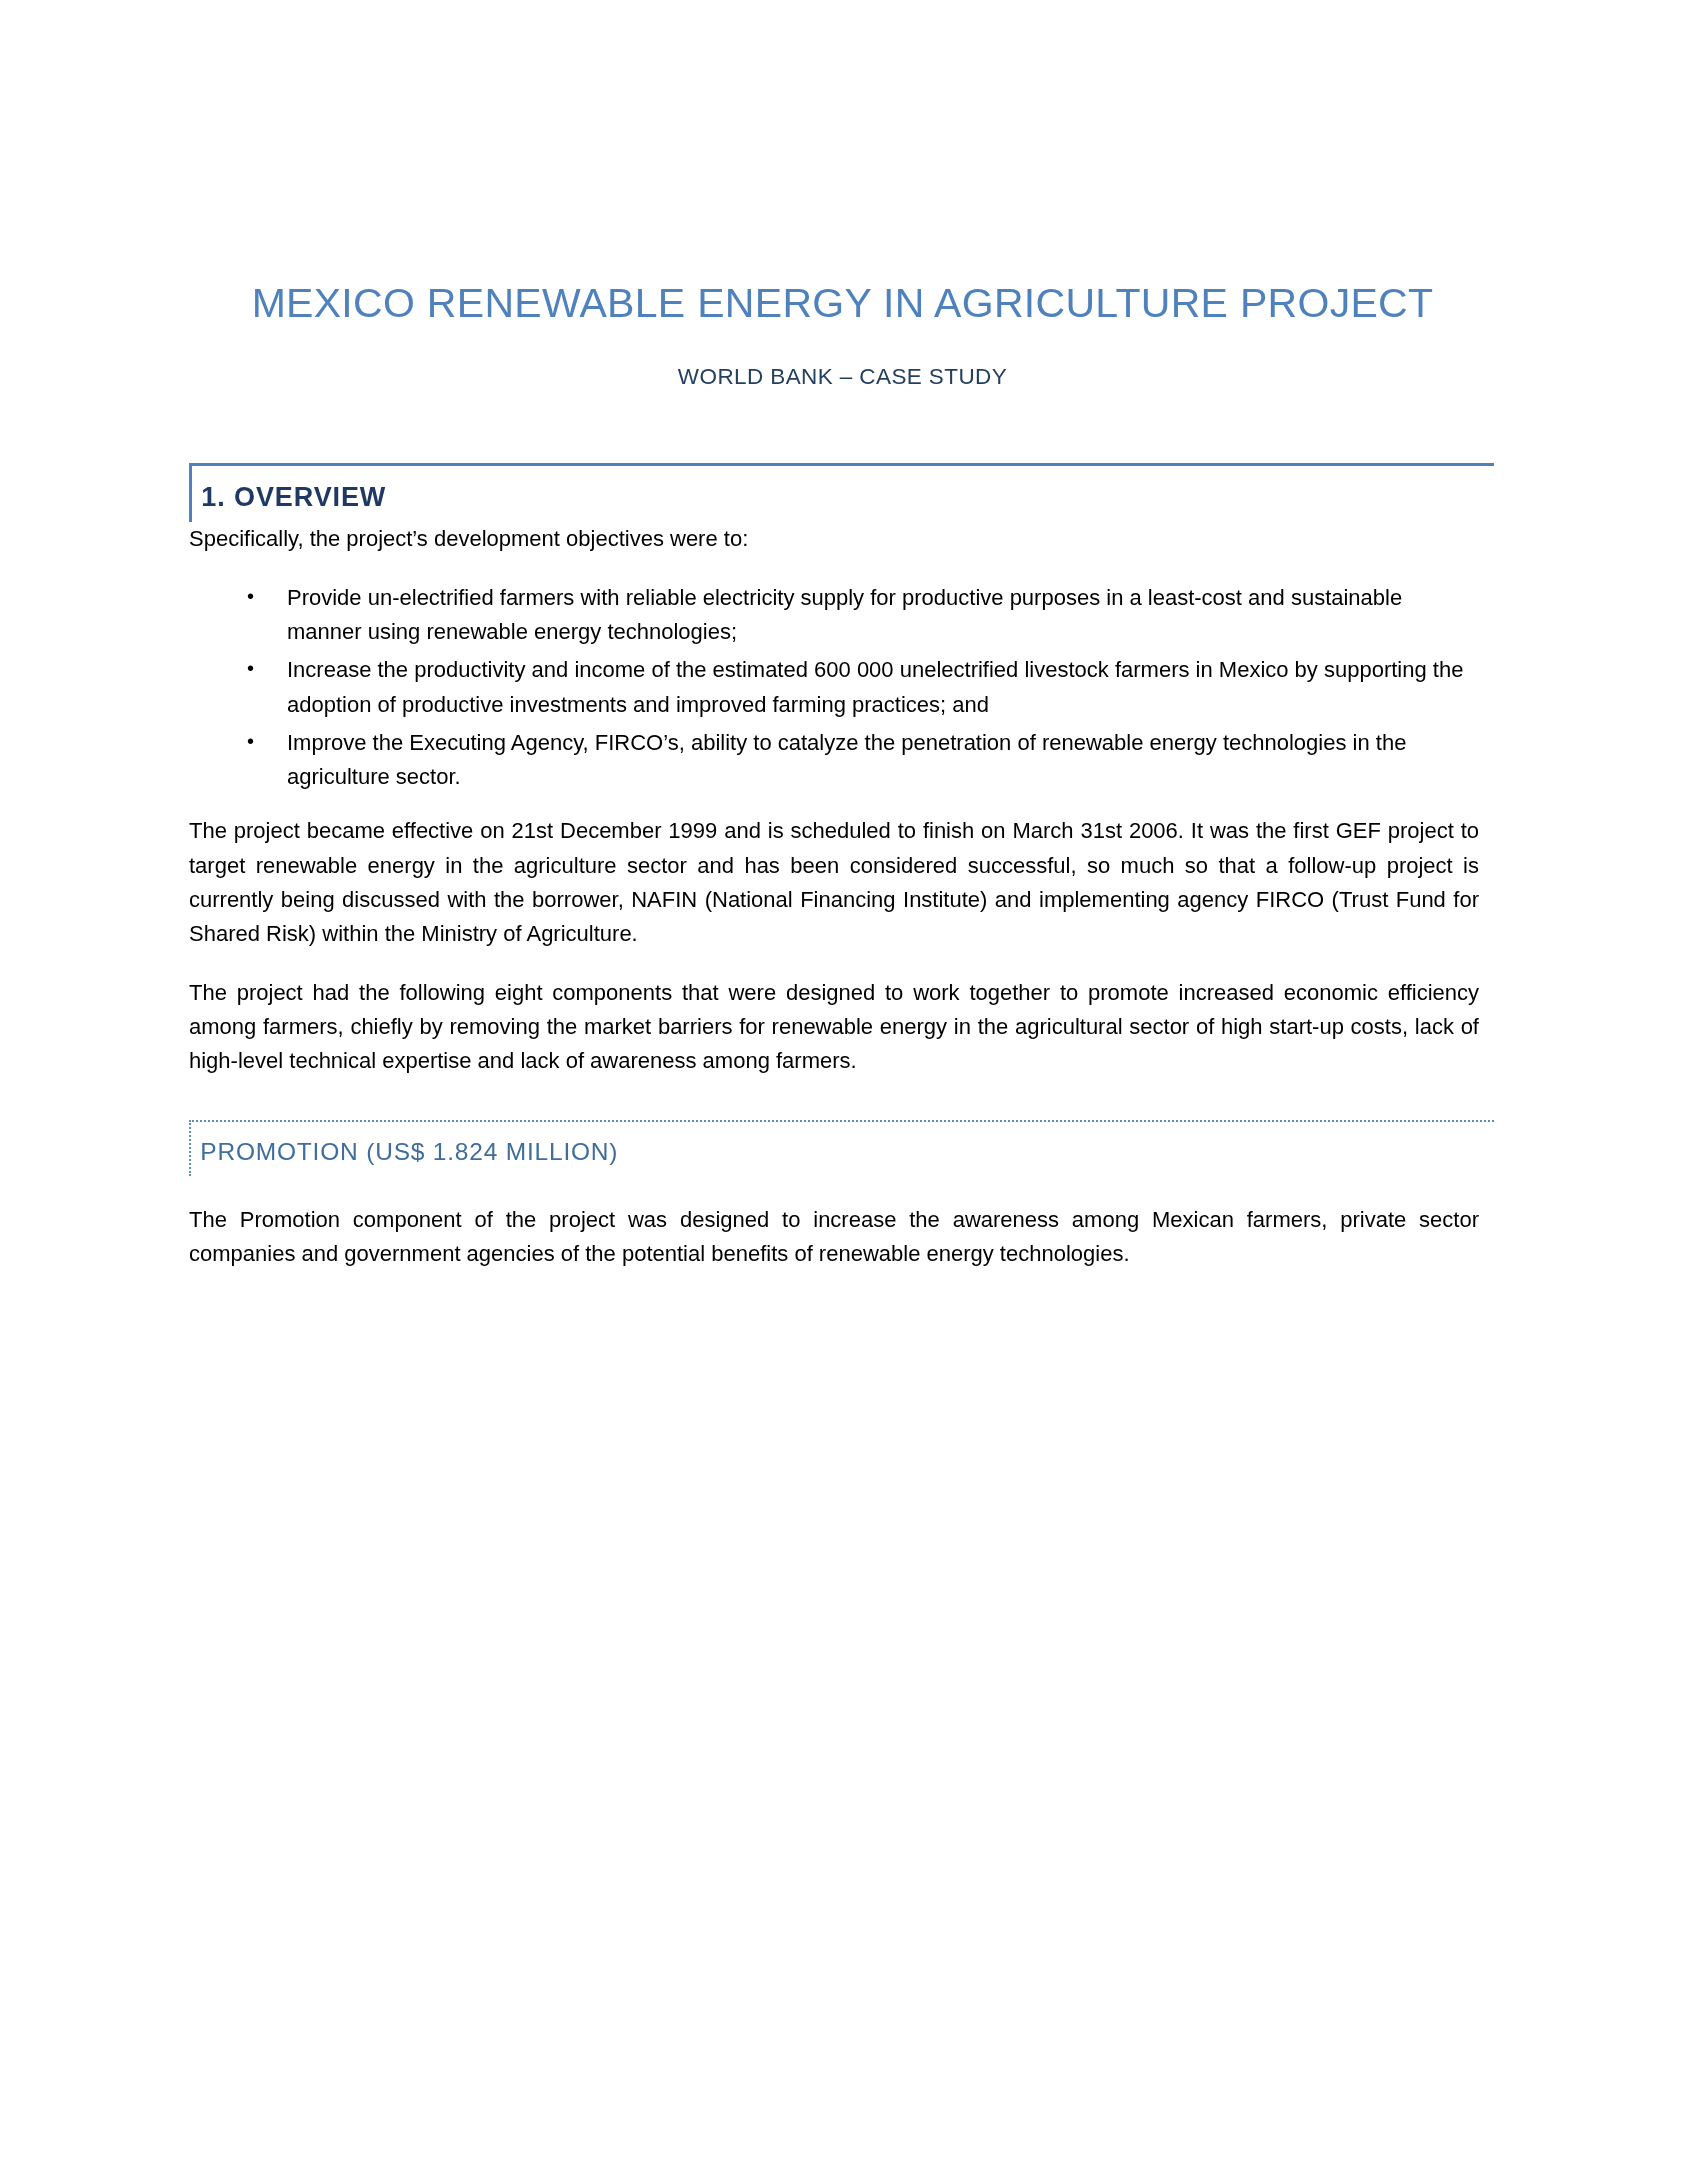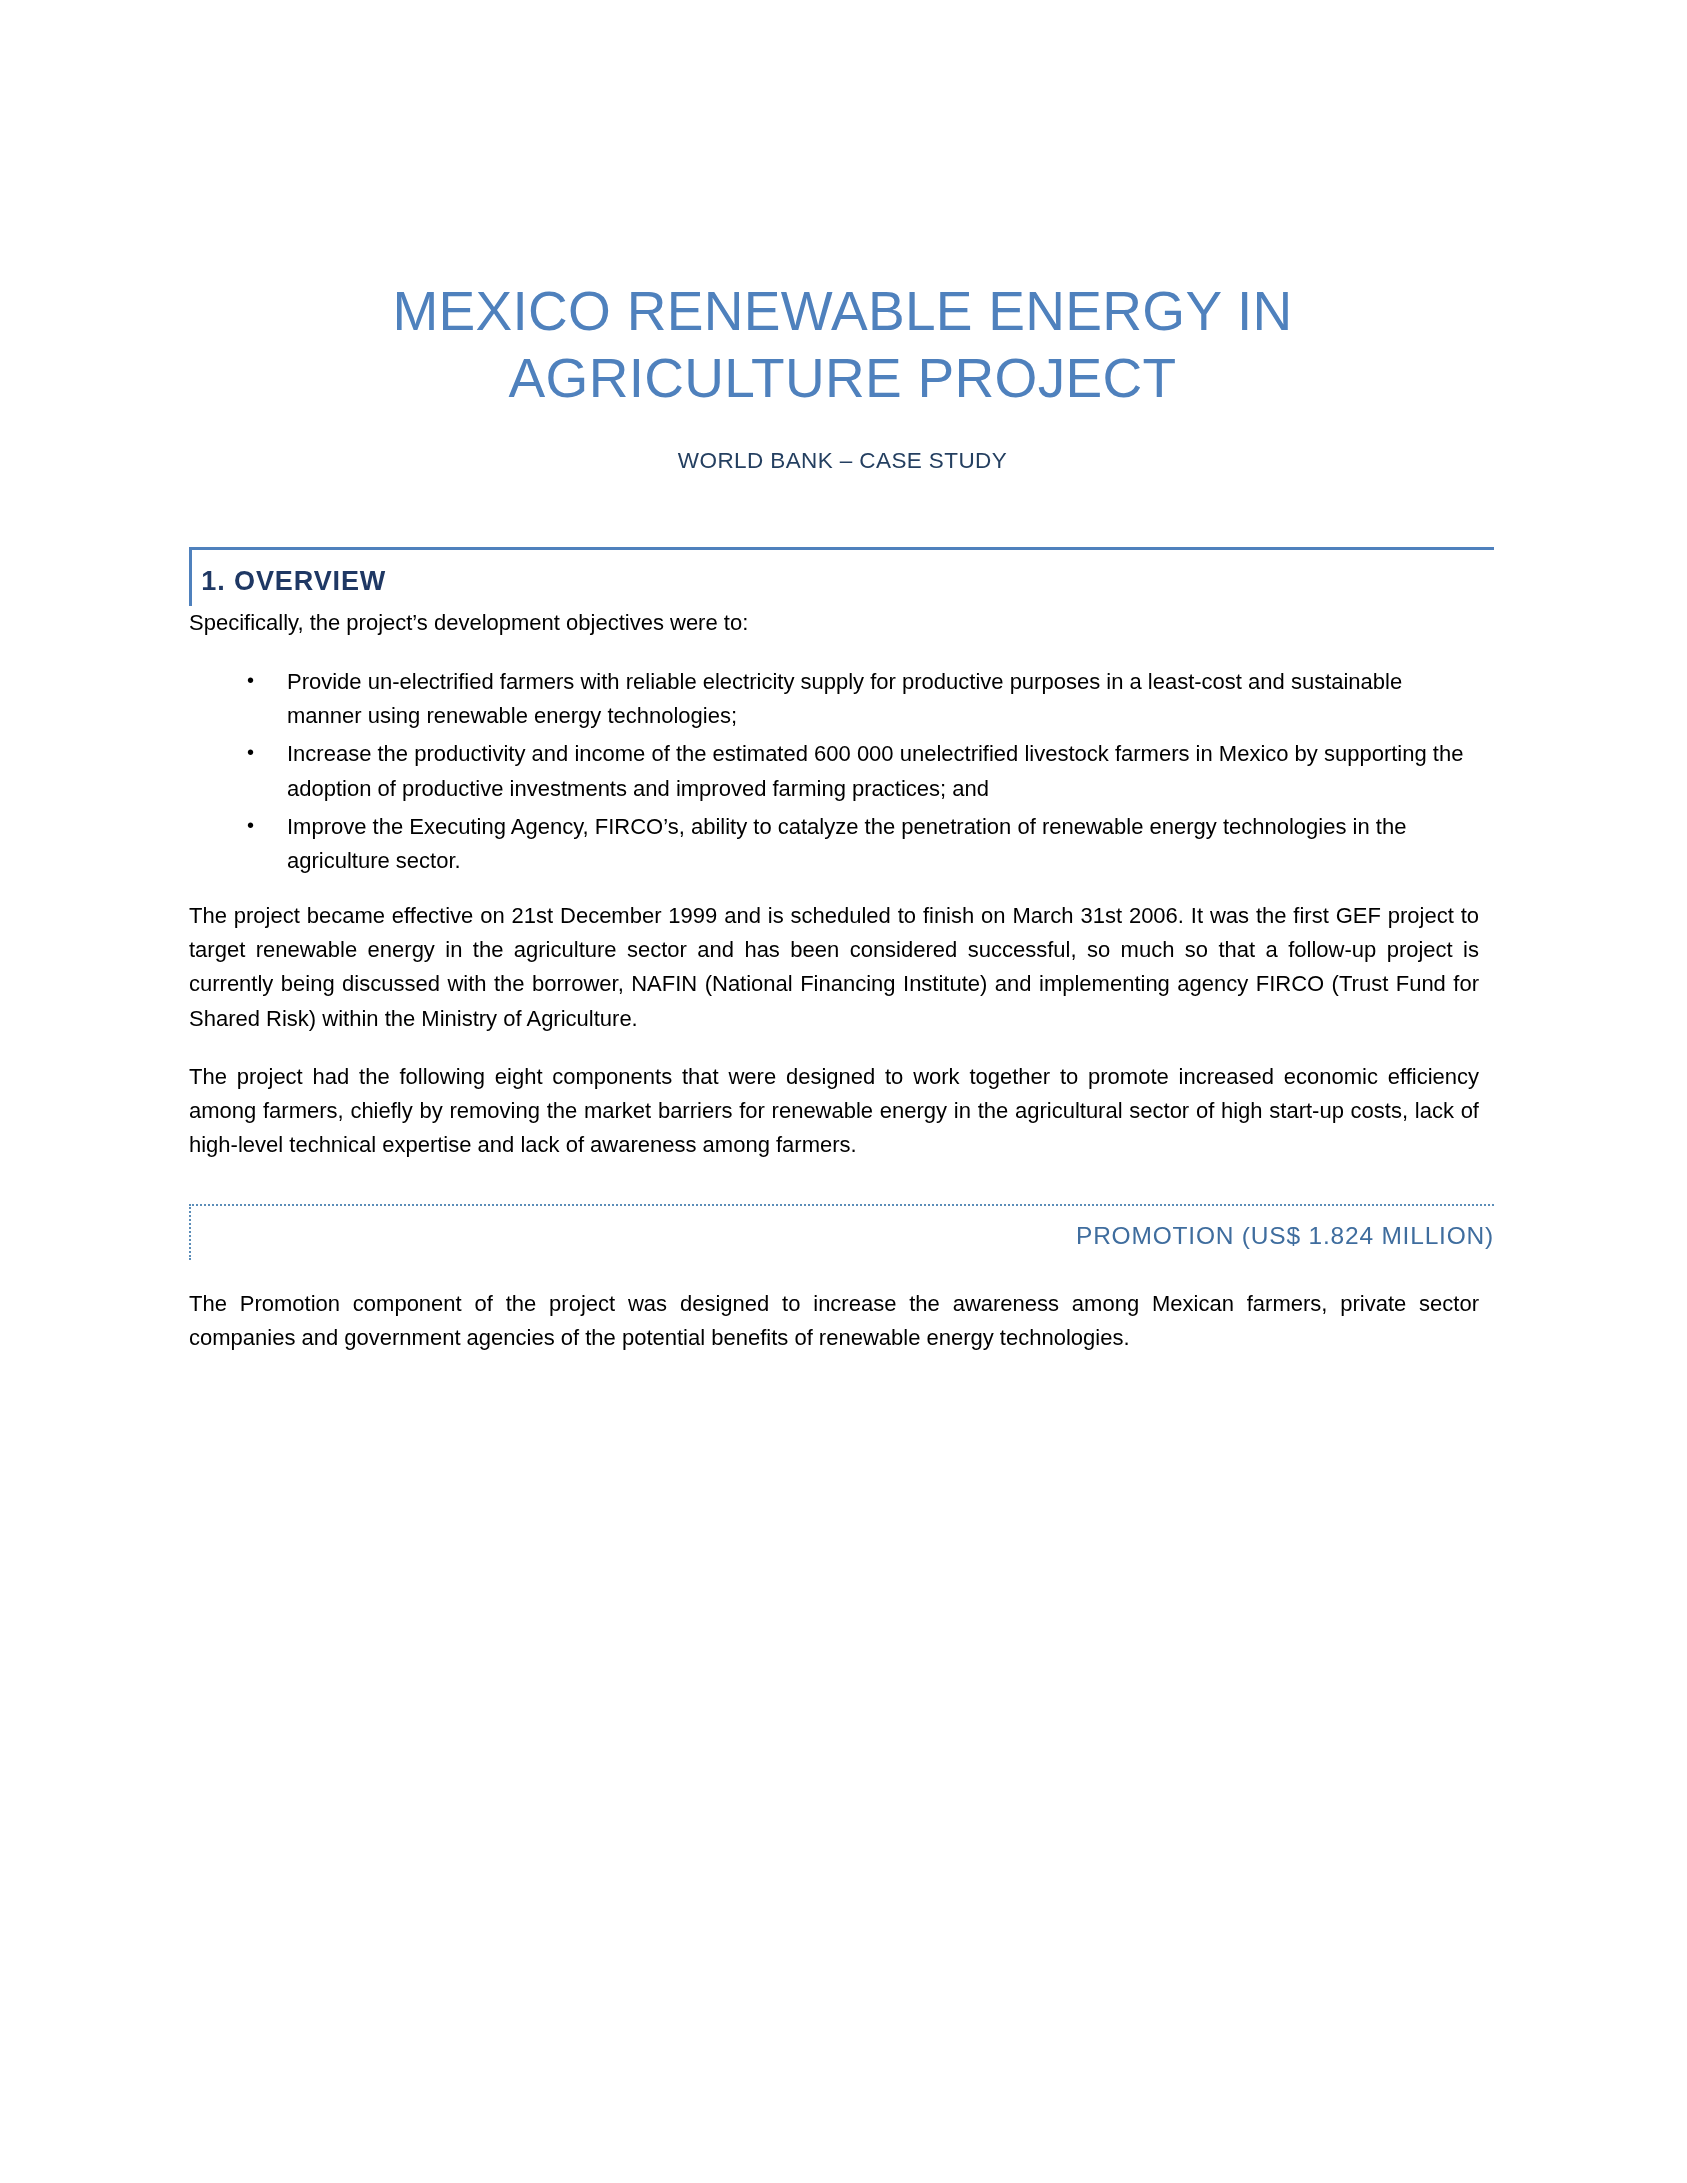--- a/index.html
+++ b/index.html
@@ -27,21 +27,21 @@
   .content {
     position: absolute;
     left: 189px;
     top: 278px;
     width: 1307px;
   }
 
   
   .doc-title {
     color: #4f81bd;
-    font-size: 55px;
+    font-size: 41px;
     line-height: 1.22;
     font-weight: 400;
     text-align: center;
     letter-spacing: 0.3px;
     margin: 0 0 0 0;
     padding: 0 60px;
   }
 
   .doc-subtitle-block {
     margin-top: 33px;
@@ -78,21 +78,20 @@
     border-left: 2.6px dotted #5b8db8;
     padding: 16px 0 10.6px 9.3px;
     width: 1305px;
     box-sizing: border-box;
   }
   .h2-text {
     color: #3f6d9e;
     font-size: 24.5px;
     font-weight: 400;
     letter-spacing: 0.8px;
-    text-align: right;
   }
 
   
   .body-para {
     color: #000000;
     font-size: 22px;
     line-height: 1.56;
     text-align: justify;
     text-justify: inter-word;
     margin: 0 0 24px 0;

